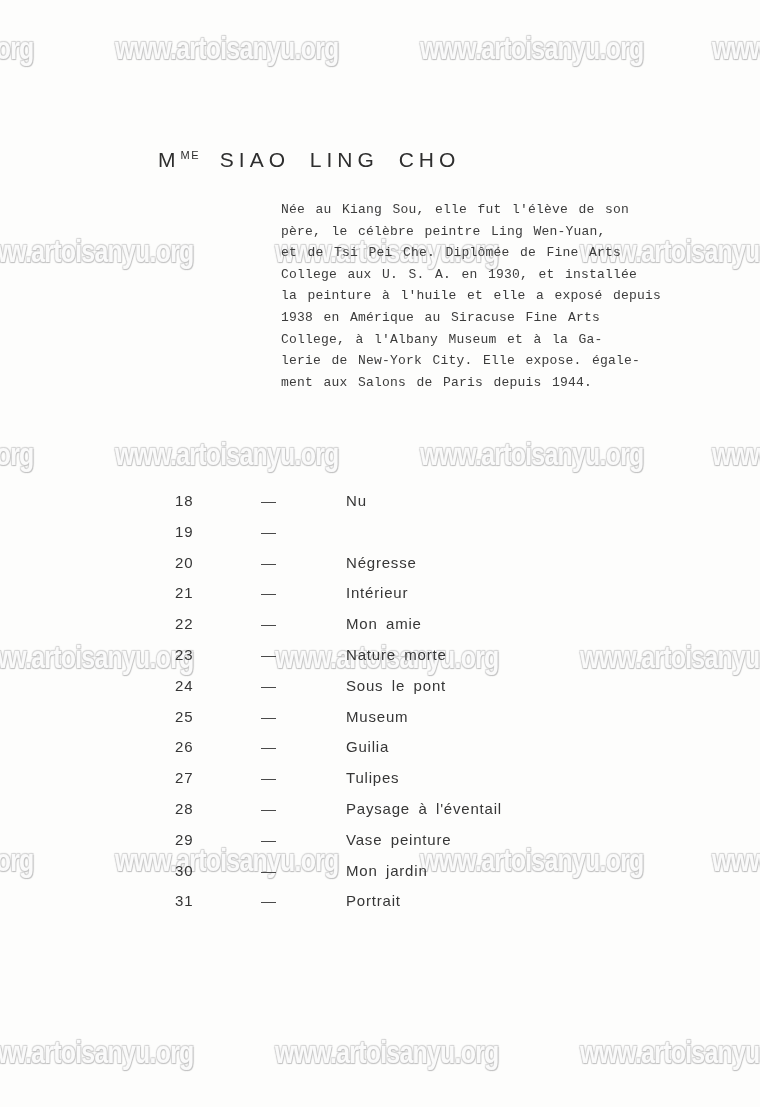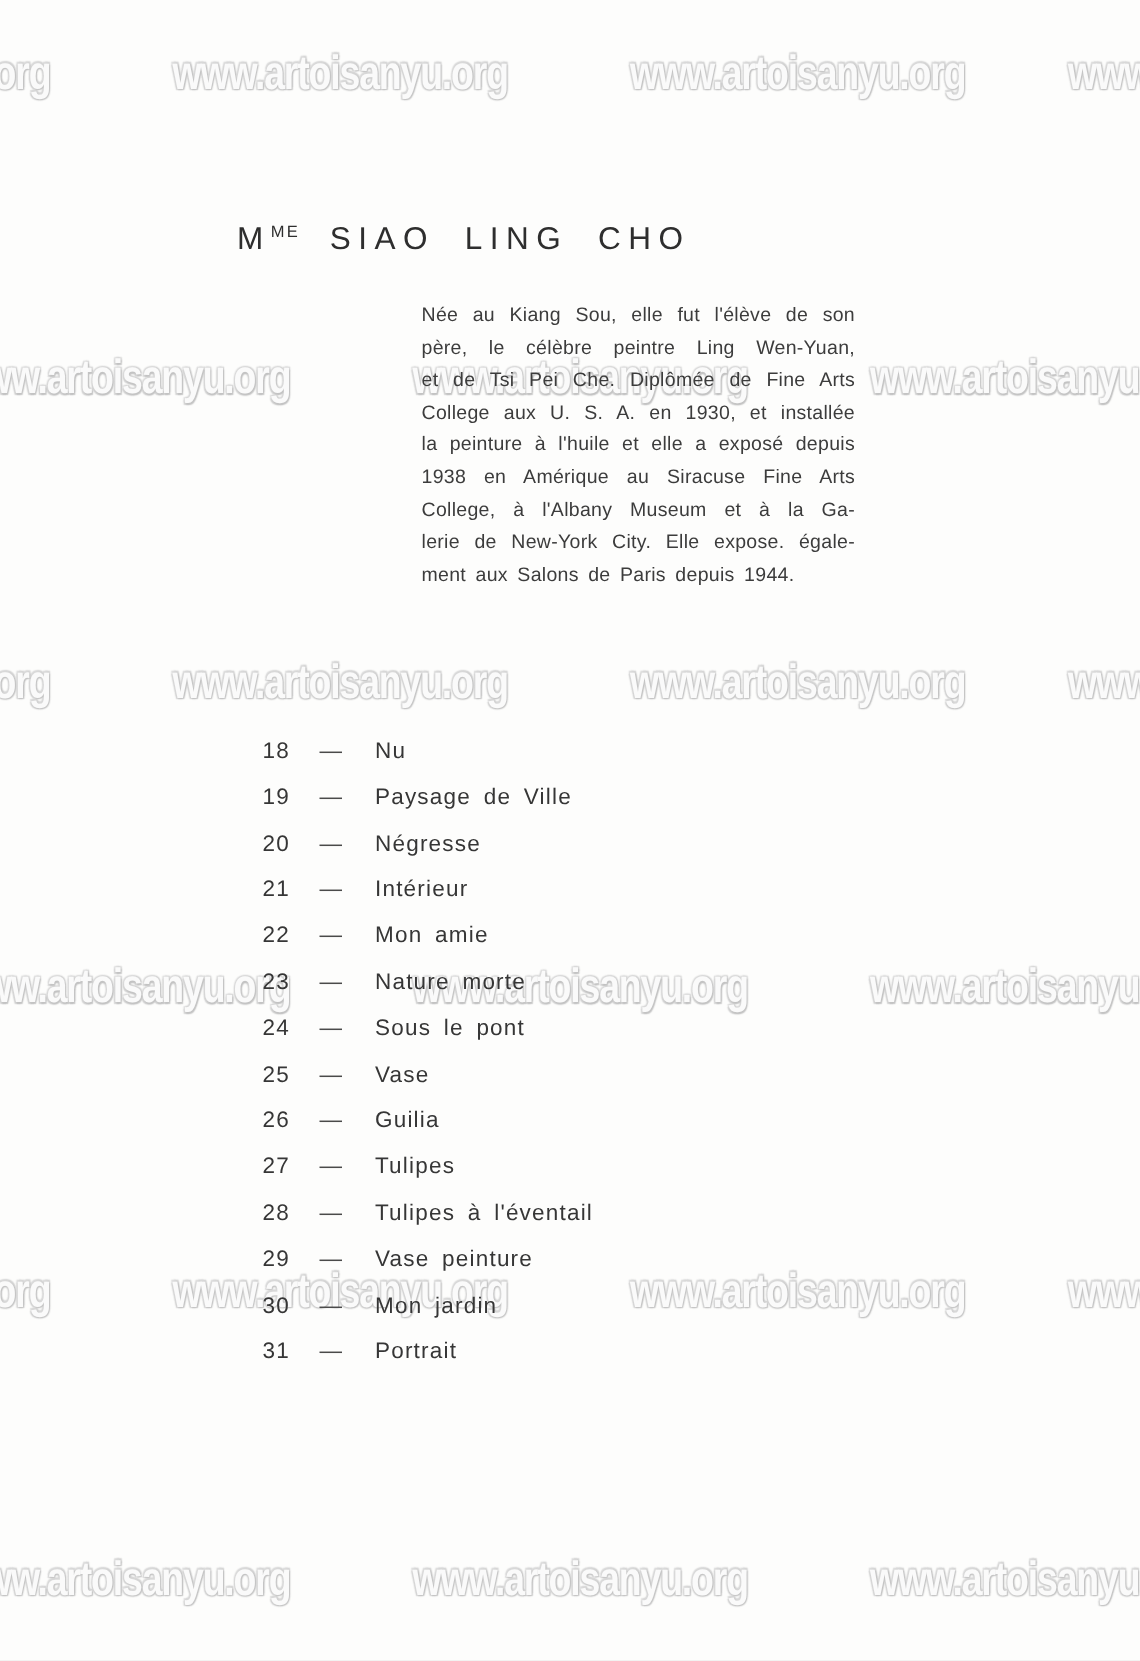--- a/index.html
+++ b/index.html
@@ -50,20 +50,21 @@
   }
   
   .bio{
     position:absolute;
     left:281px;top:199px;
     width:289px;
     color:#3c3c3c;
     font-size:13px;
     letter-spacing:0.2px;
     word-spacing:2.5px;
+    font-family:Liberation Mono, monospace;
   }
   .bio-line{
     height:21.6px;
     line-height:21.6px;
     text-align:justify;
     text-align-last:justify;
     white-space:nowrap;
   }
   .bio-line.last{
     text-align:right;
@@ -76,20 +77,21 @@
     color:#363636;
     font-size:15px;
     letter-spacing:0.8px;
     word-spacing:3.5px;
   }
   .row{
     display:flex;
     align-items:baseline;
     height:30.8px;
     line-height:30.8px;
+    gap:48px;
   }
   .row .num{display:inline-block;width:38px;}
   .row .dash{display:inline-block;width:37px;color:#4a4a4a;}
   .row .work{white-space:nowrap;}
 </style>
 </head>
 <body>
 
 <div class="page">
 
@@ -138,21 +140,20 @@
 
   <div class="catalog">
     <div class="row">
       <span class="num">18</span>
       <span class="dash">—</span>
       <span class="work">Nu</span>
     </div>
     <div class="row">
       <span class="num">19</span>
       <span class="dash">—</span>
-      <span class="work">Paysage de Ville</span>
     </div>
     <div class="row">
       <span class="num">20</span>
       <span class="dash">—</span>
       <span class="work">Négresse</span>
     </div>
     <div class="row">
       <span class="num">21</span>
       <span class="dash">—</span>
       <span class="work">Intérieur</span>
@@ -168,36 +169,36 @@
       <span class="work">Nature morte</span>
     </div>
     <div class="row">
       <span class="num">24</span>
       <span class="dash">—</span>
       <span class="work">Sous le pont</span>
     </div>
     <div class="row">
       <span class="num">25</span>
       <span class="dash">—</span>
-      <span class="work">Vase</span>
+      <span class="work">Museum</span>
     </div>
     <div class="row">
       <span class="num">26</span>
       <span class="dash">—</span>
       <span class="work">Guilia</span>
     </div>
     <div class="row">
       <span class="num">27</span>
       <span class="dash">—</span>
       <span class="work">Tulipes</span>
     </div>
     <div class="row">
       <span class="num">28</span>
       <span class="dash">—</span>
-      <span class="work">Tulipes à l'éventail</span>
+      <span class="work">Paysage à l'éventail</span>
     </div>
     <div class="row">
       <span class="num">29</span>
       <span class="dash">—</span>
       <span class="work">Vase peinture</span>
     </div>
     <div class="row">
       <span class="num">30</span>
       <span class="dash">—</span>
       <span class="work">Mon jardin</span>

